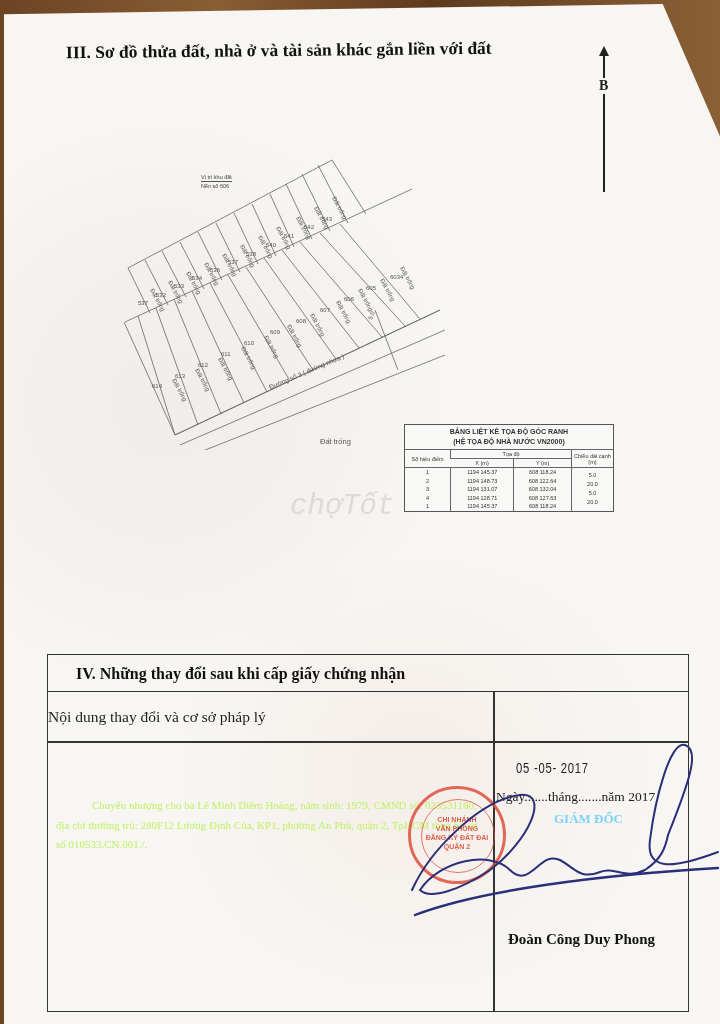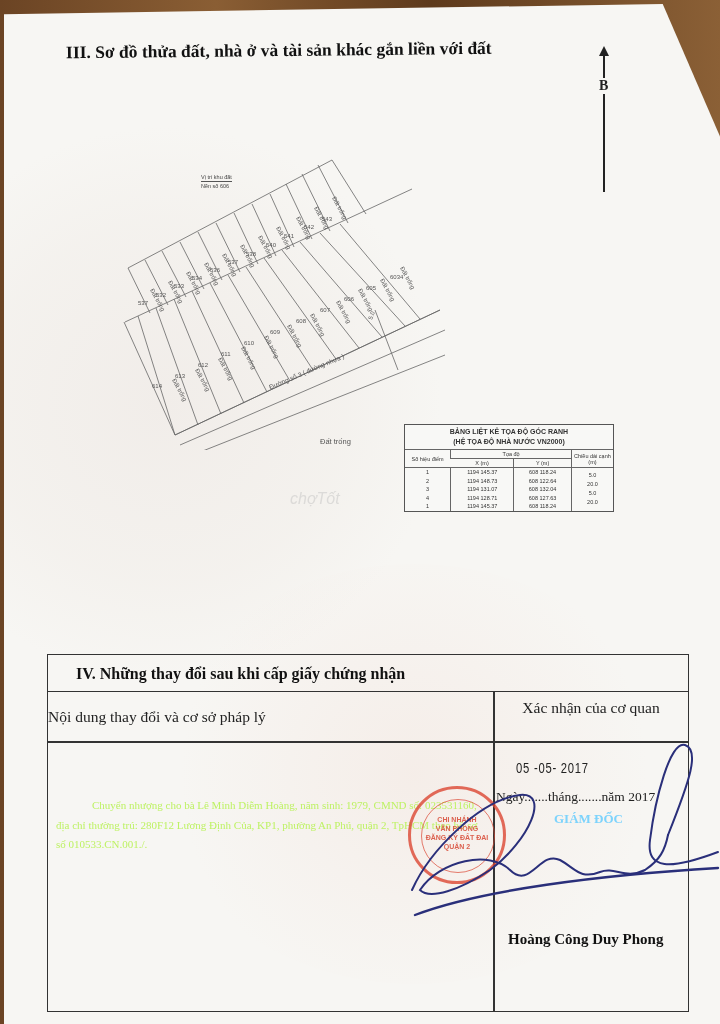--- a/index.html
+++ b/index.html
@@ -20,21 +20,21 @@
   .road-label{position:absolute;left:268px;top:384px;font-family:"Liberation Sans",sans-serif;font-size:6.5px;color:#555;transform:rotate(-23deg);transform-origin:left top;}
   .vacant{position:absolute;left:320px;top:437px;font-family:"Liberation Sans",sans-serif;font-size:7.5px;color:#555;}
   .loc-label{position:absolute;left:201px;top:173px;font-family:"Liberation Sans",sans-serif;font-size:5.5px;color:#444;line-height:8px;}
   .coord{position:absolute;left:404px;top:424px;width:208px;border:1.5px solid #555;font-family:"Liberation Sans",sans-serif;color:#333;background:#f8f8f6;}
   .coord .ctitle{text-align:center;font-size:7px;font-weight:bold;line-height:10px;padding:2px 0;border-bottom:1px solid #666;}
   .coord table{border-collapse:collapse;width:100%;font-size:5.5px;}
   .coord td,.coord th{border-left:1px solid #666;text-align:center;font-weight:normal;padding:1px;}
   .coord td:first-child,.coord th:first-child{border-left:none;}
   .coord th{border-bottom:1px solid #666;}
   .coord tbody td{line-height:8.5px;padding:0;}
-  .watermark{position:absolute;left:290px;top:490px;font-family:Liberation Sans, sans-serif;font-size:16px;font-style:italic;color:rgba(190,190,190,.45);}
+  .watermark{position:absolute;left:290px;top:490px;font-family:Liberation Mono, monospace;font-size:29px;font-style:italic;color:rgba(190,190,190,.45);}
   .sec4{position:absolute;left:35px;top:654px;width:640px;height:356px;border:1.5px solid #333;margin-left:12px;}
   .sec4-title{position:absolute;left:0;top:0;width:100%;height:37px;border-bottom:1.5px solid #333;font-weight:bold;font-size:16px;color:#111;padding-left:28px;line-height:38px;box-sizing:border-box;}
   .col-split{position:absolute;left:445px;top:37px;width:1.5px;height:319px;background:#333;}
   .hdr-left{position:absolute;left:0;top:37px;width:445px;height:48px;font-size:15.5px;color:#222;line-height:50px;}
   .hdr-right{position:absolute;left:446px;top:38px;width:194px;height:48px;font-size:15.5px;color:#222;text-align:center;line-height:18px;padding-top:6px;box-sizing:border-box;}
   .hdr-line{position:absolute;left:0;top:86px;width:100%;height:1.5px;background:#333;}
   .content{position:absolute;left:8px;top:141px;width:430px;font-size:11px;color:#bef264;line-height:19.5px;text-indent:36px;}
   .stamp-date{position:absolute;left:468px;top:104px;font-family:"Liberation Sans",sans-serif;font-size:15px;color:#222;letter-spacing:1px;transform:scaleX(.75);transform-origin:left;}
   .date-line{position:absolute;left:448px;top:134px;font-size:13.5px;color:#222;white-space:nowrap;}
   .director{position:absolute;left:506px;top:156px;font-size:13px;font-weight:bold;color:#7dd3fc;}
@@ -208,28 +208,27 @@
       </tr>
     </tbody>
   </table>
 </div>
 
 <div class="sec4">
   <div class="sec4-title">IV. Những thay đổi sau khi cấp giấy chứng nhận</div>
   <div class="col-split"></div>
   <div class="hdr-left">Nội dung thay đổi và cơ sở pháp lý</div>
   <div class="hdr-right">
-    <div>Xác nhận của cơ quan</div>
   </div>
   <div class="hdr-line"></div>
   <div class="content">Chuyển nhượng cho bà Lê Minh Diễm Hoàng, năm sinh: 1979, CMND số: 023531160, địa chỉ thường trú: 280F12 Lương Định Của, KP1, phường An Phú, quận 2, TpHCM theo hồ sơ số 010533.CN.001./.</div>
   <div class="stamp-date">05 -05- 2017</div>
   <div class="date-line">Ngày.......tháng.......năm 2017</div>
   <div class="director">GIÁM ĐỐC</div>
-  <div class="signer">Hoàng Công Duy Phong</div>
+  <div class="signer">Đoàn Công Duy Phong</div>
 </div>
 
 <div class="seal">
   <div class="seal-text">
     <div>CHI NHÁNH</div>
     <div>VĂN PHÒNG</div>
     <div>ĐĂNG KÝ ĐẤT ĐAI</div>
     <div>QUẬN 2</div>
   </div>
 </div>

